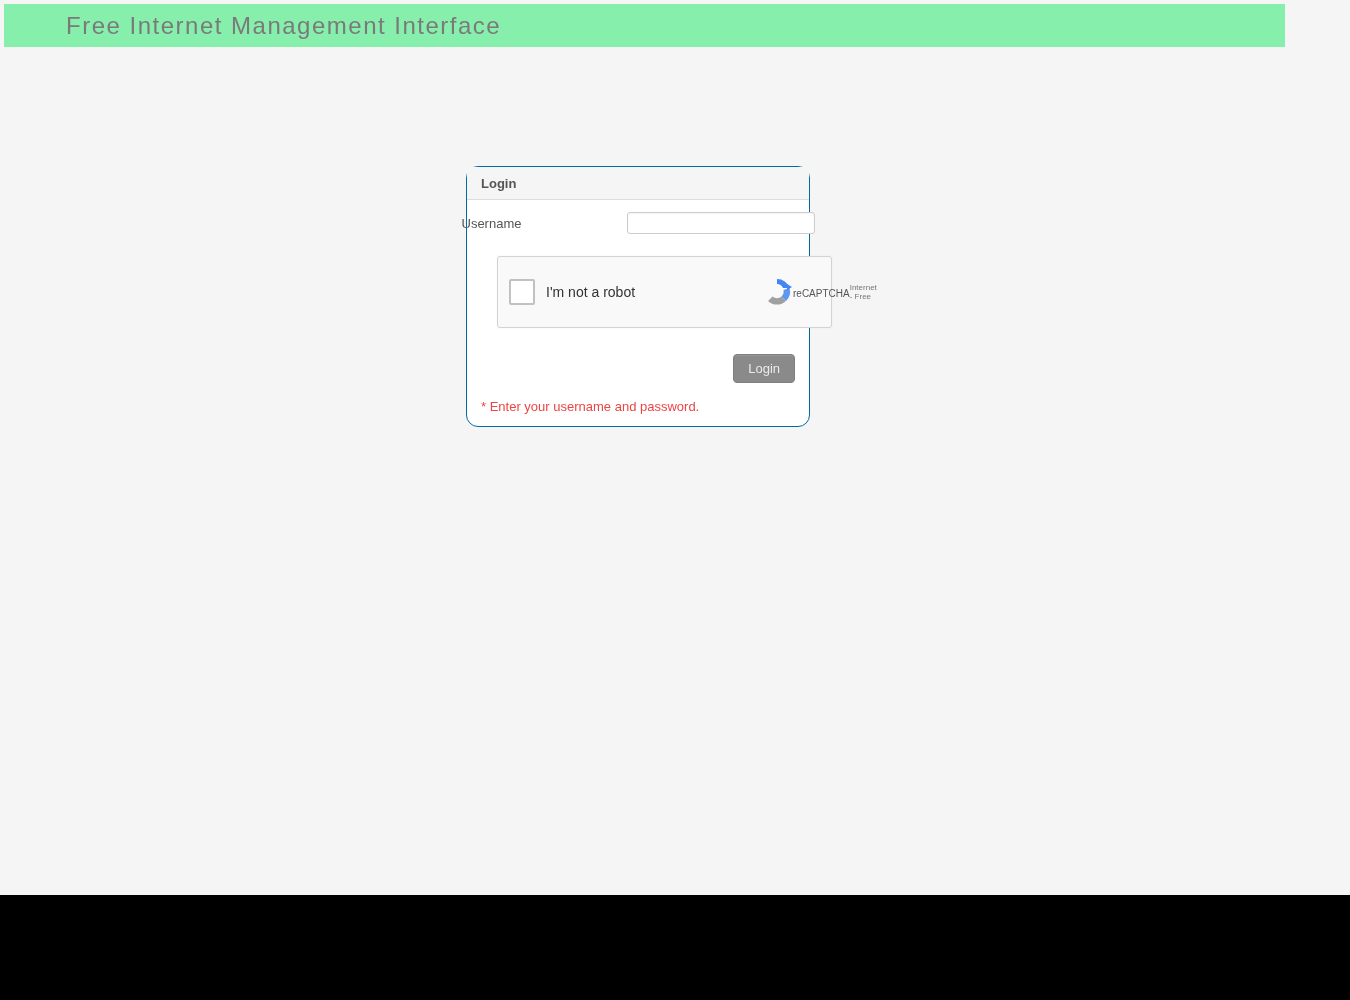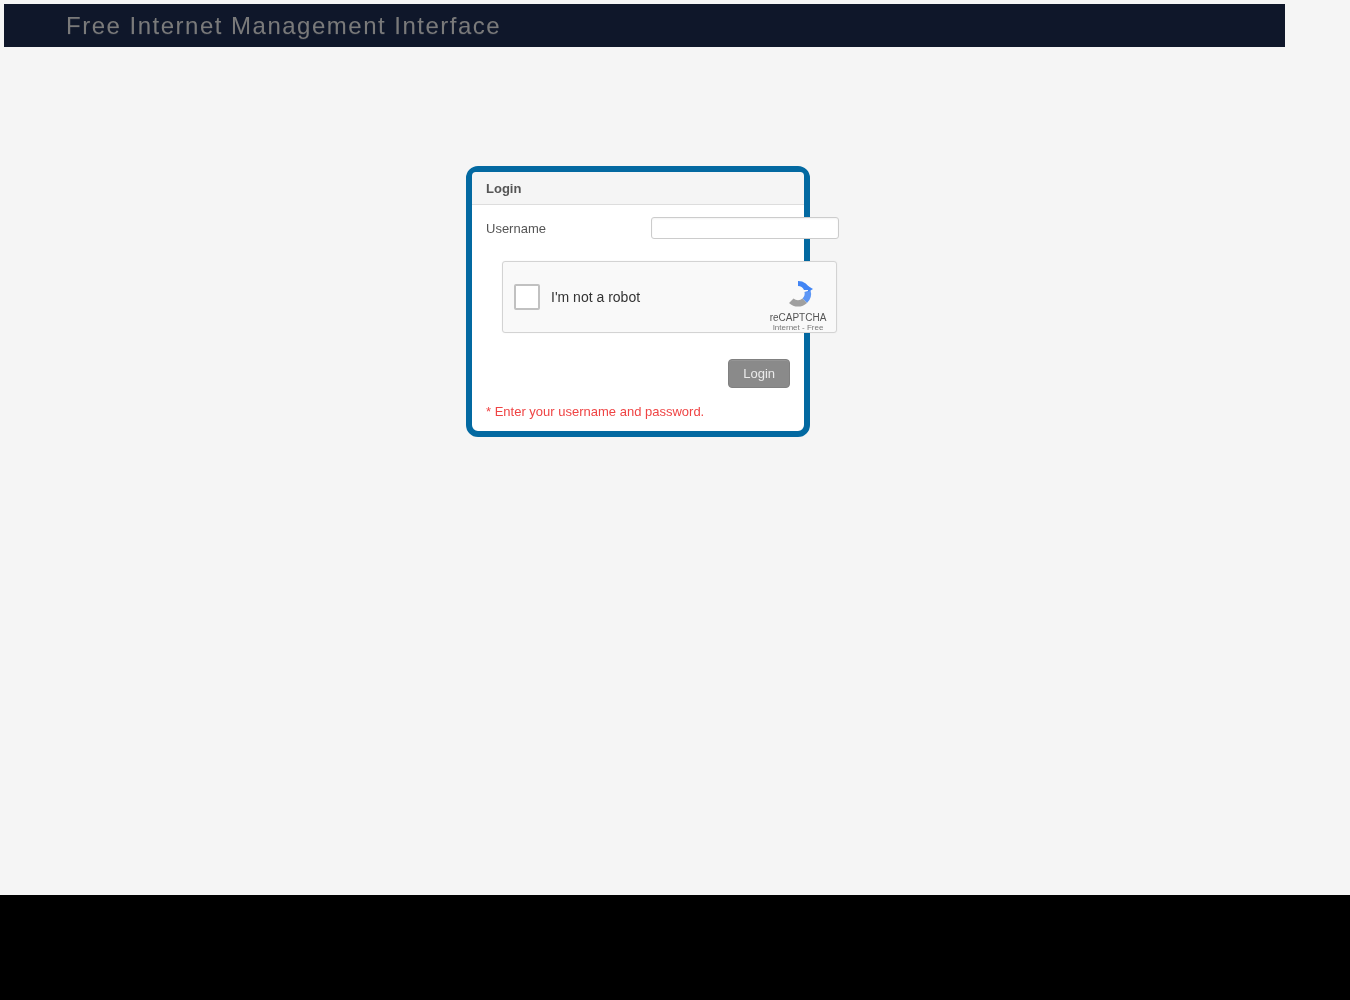--- a/index.html
+++ b/index.html
@@ -13,39 +13,39 @@
       width: 1350px;
       height: 1000px;
       position: relative;
     }
     .header-bar {
       position: absolute;
       top: 4px;
       left: 4px;
       right: 65px;
       height: 43px;
-      background: #0f172a;
+      background: #86efac;
       display: flex;
       align-items: center;
       padding-left: 62px;
     }
     .header-title {
       color: #7a7a7a;
       font-size: 24px;
       font-weight: 300;
       letter-spacing: 1.5px;
       text-shadow: 0 1px 0 rgba(255,255,255,0.05);
     }
     .login-panel {
       position: absolute;
       top: 166px;
       left: 466px;
       width: 344px;
       background: #fff;
-      border: 6px solid #0369a1;
+      border: 1px solid #0369a1;
       border-radius: 12px;
     }
     .login-header {
       background: #f5f5f5;
       border-bottom: 1px solid #ddd;
       padding: 7px 14px;
       border-radius: 4px 4px 0 0;
     }
     .login-header-title {
       font-size: 13px;
@@ -57,20 +57,21 @@
     }
     .form-row {
       display: flex;
       align-items: center;
       margin-top: 4px;
       margin-bottom: 4px;
       height: 26px;
     }
     .form-row:first-child {
       margin-top: 0;
+      justify-content: center;
     }
     .form-label {
       flex: 0 0 165px;
       font-size: 13px;
       color: #555;
     }
     .form-input {
       flex: 1;
       height: 22px;
       border: 1px solid #ccc;
@@ -102,23 +103,23 @@
       flex-shrink: 0;
     }
     .recaptcha-label {
       margin-left: 11px;
       font-size: 14px;
       color: #333;
       flex: 1;
     }
     .recaptcha-right {
       display: flex;
-      flex-direction: column;
-      align-items: center;
-      justify-content: flex-end;
+      flex-direction: row;
+      align-items: center;
+      justify-content: space-between;
       width: 70px;
       height: 100%;
       padding-right: 6px;
     }
     .recaptcha-logo {
       width: 32px;
       height: 32px;
       position: relative;
     }
     .recaptcha-logo svg {

